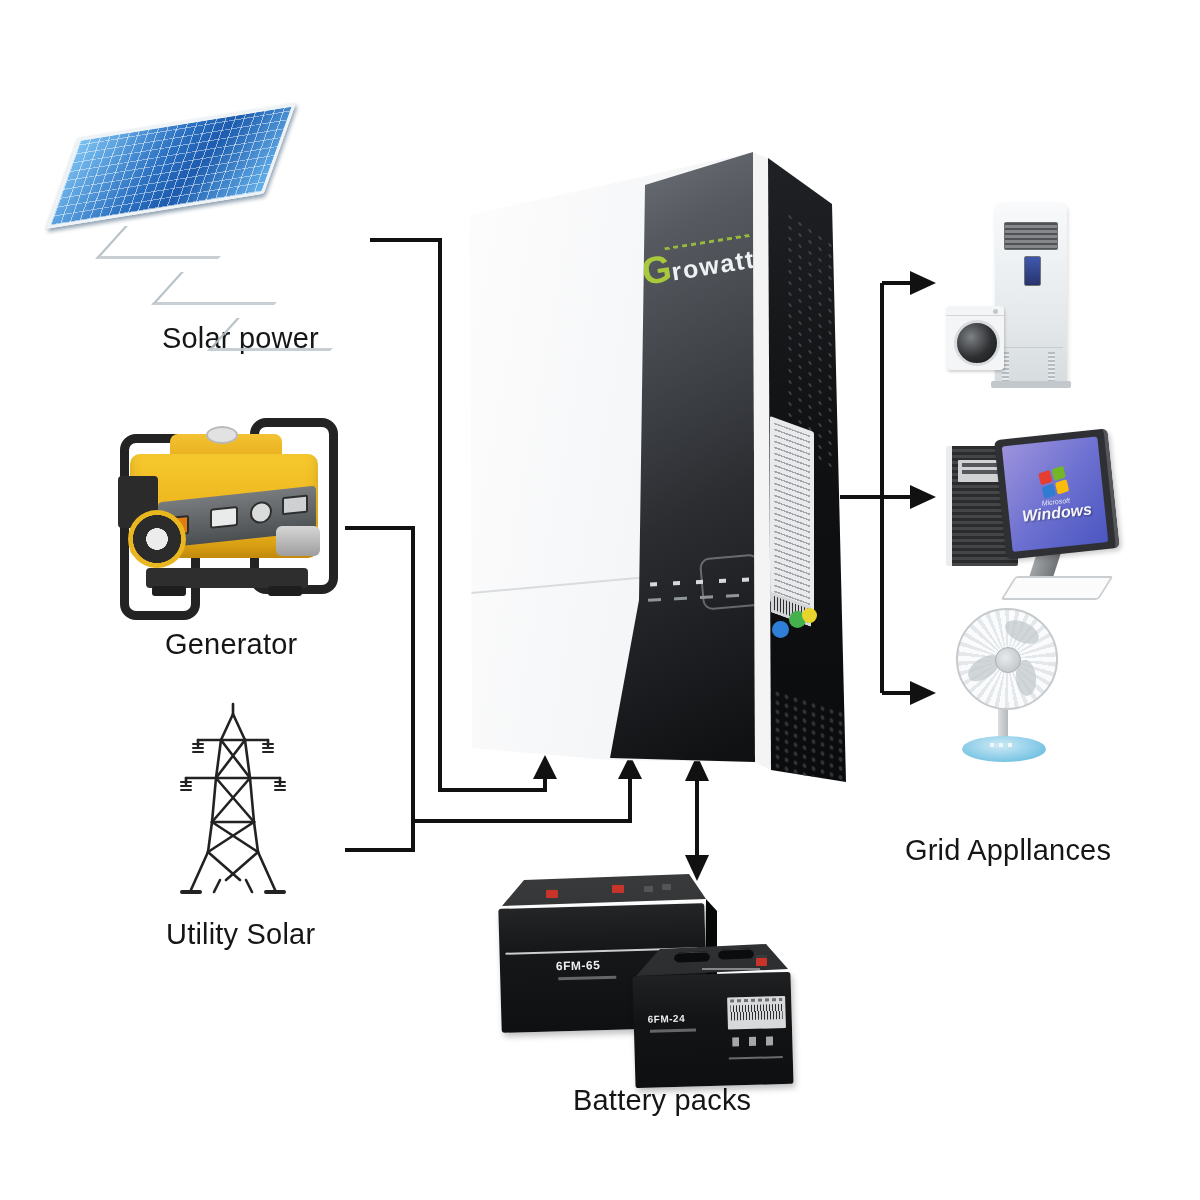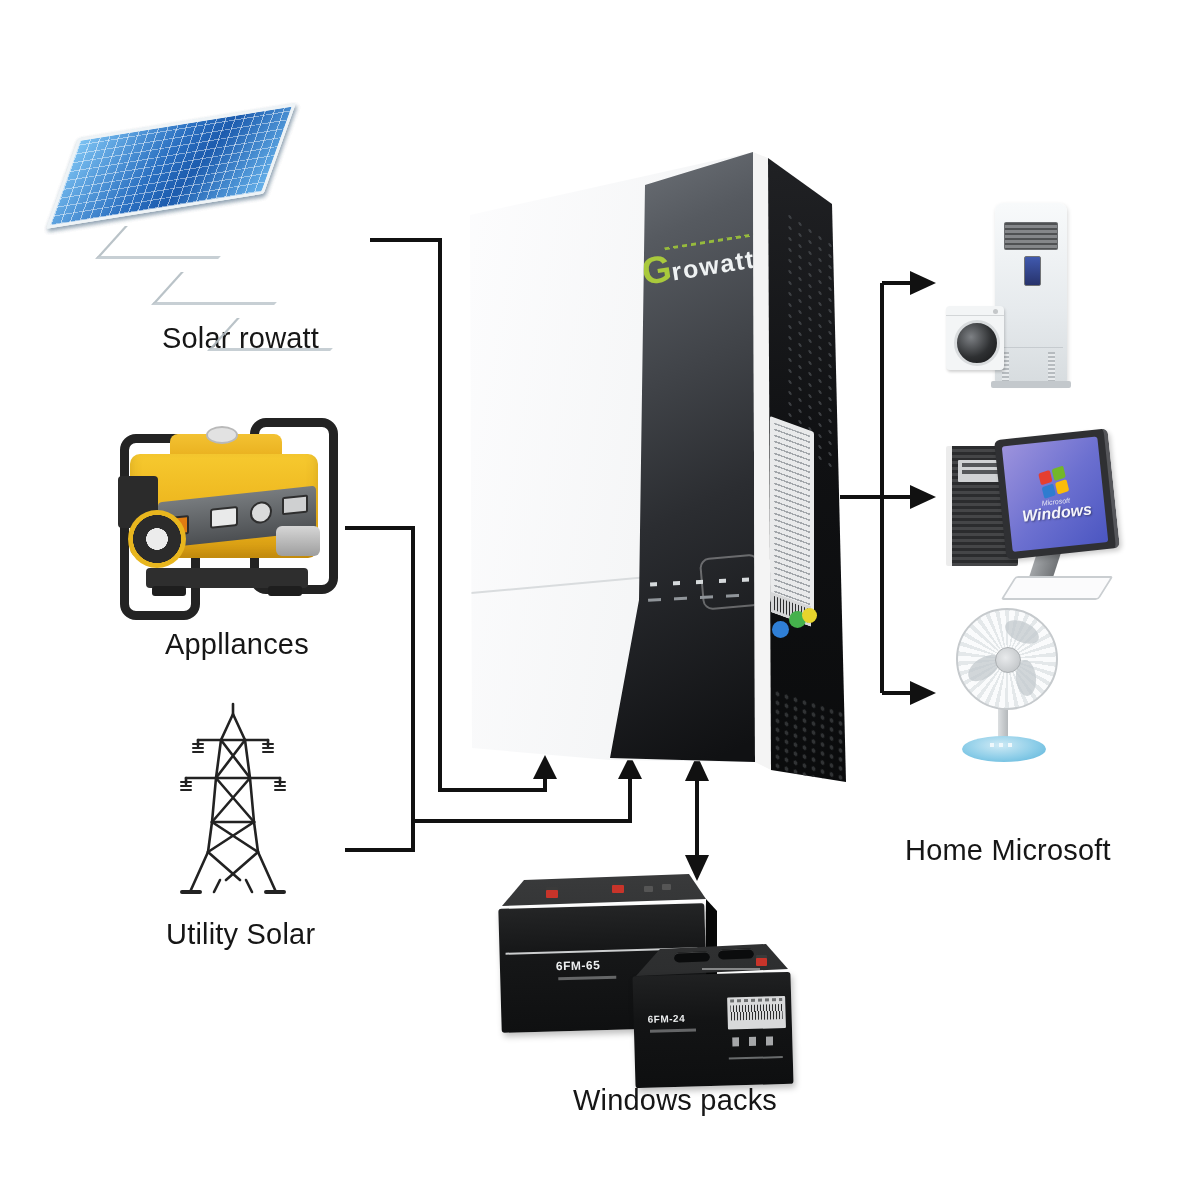--- a/index.html
+++ b/index.html
@@ -221,42 +221,42 @@
 </svg>
 
 <div class="abs solar">
   <div class="legs l1"></div>
   <div class="legs l2"></div>
   <div class="legs l3"></div>
   <div class="panel"></div>
   <div class="panel"></div>
   <div class="panel"></div>
 </div>
-<div class="label" style="left:162px;top:322px;">Solar rowatt</div>
+<div class="label" style="left:162px;top:322px;">Solar power</div>
 
 <div class="abs gen">
   <div class="gframeL"></div>
   <div class="gframeR"></div>
   <div class="gtop"></div>
   <div class="gcap"></div>
   <div class="gbody"></div>
   <div class="gengine"></div>
   <div class="gpanel">
     <div class="gswitch"></div>
     <div class="goutlet"></div>
     <div class="goutlet2"></div>
     <div class="gmeter"></div>
   </div>
   <div class="gstarter"></div>
   <div class="gmuffler"></div>
   <div class="gbase"></div>
   <div class="gfoot1"></div>
   <div class="gfoot2"></div>
 </div>
-<div class="label" style="left:165px;top:628px;">Appllances</div>
+<div class="label" style="left:165px;top:628px;">Generator</div>
 
 <div class="abs tower">
   <svg width="130" height="205" viewBox="0 0 130 205">
     <g stroke="#222222" stroke-width="2.6" fill="none" stroke-linecap="round">
       <path d="M65 4 V16"></path>
       <path d="M53 40 L65 14 L77 40"></path>
       <path d="M30 40 H100"></path>
       <path d="M30 40 v6 M100 40 v6"></path>
       <path d="M25 44 h10 M25 48 h10 M25 52 h10 M95 44 h10 M95 48 h10 M95 52 h10" stroke-width="2"></path>
       <path d="M53 40 L48 78 M77 40 L82 78"></path>
@@ -348,21 +348,21 @@
 <div class="abs fan-head">
   <div class="fan-blade" style="left:46px;top:12px;transform:rotate(25deg);"></div>
   <div class="fan-blade" style="left:8px;top:48px;transform:rotate(145deg);"></div>
   <div class="fan-blade" style="left:50px;top:58px;transform:rotate(265deg);"></div>
   <div class="fan-hub"></div>
 </div>
 <div class="abs fan-base">
   <div class="fan-btns"></div>
 </div>
 
-<div class="label" style="left:905px;top:834px;">Home Microsoft</div>
+<div class="label" style="left:905px;top:834px;">Grid Appllances</div>
 
 <div class="abs bat1">
   <div class="top"></div>
   <div class="term t1"></div>
   <div class="term t2"></div>
   <div class="vcap1"></div>
   <div class="vcap2"></div>
   <div class="side"></div>
   <div class="front">
     <div class="stripe"></div>
@@ -382,13 +382,13 @@
     <div class="subbar"></div>
     <div class="bc2">
         <b></b>
         <i></i>
       </div>
     <div class="icons-row"></div>
     <div class="botdash"></div>
   </div>
 </div>
 
-<div class="label" style="left:573px;top:1084px;">Windows packs</div>
+<div class="label" style="left:573px;top:1084px;">Battery packs</div>
 
 </body></html>

